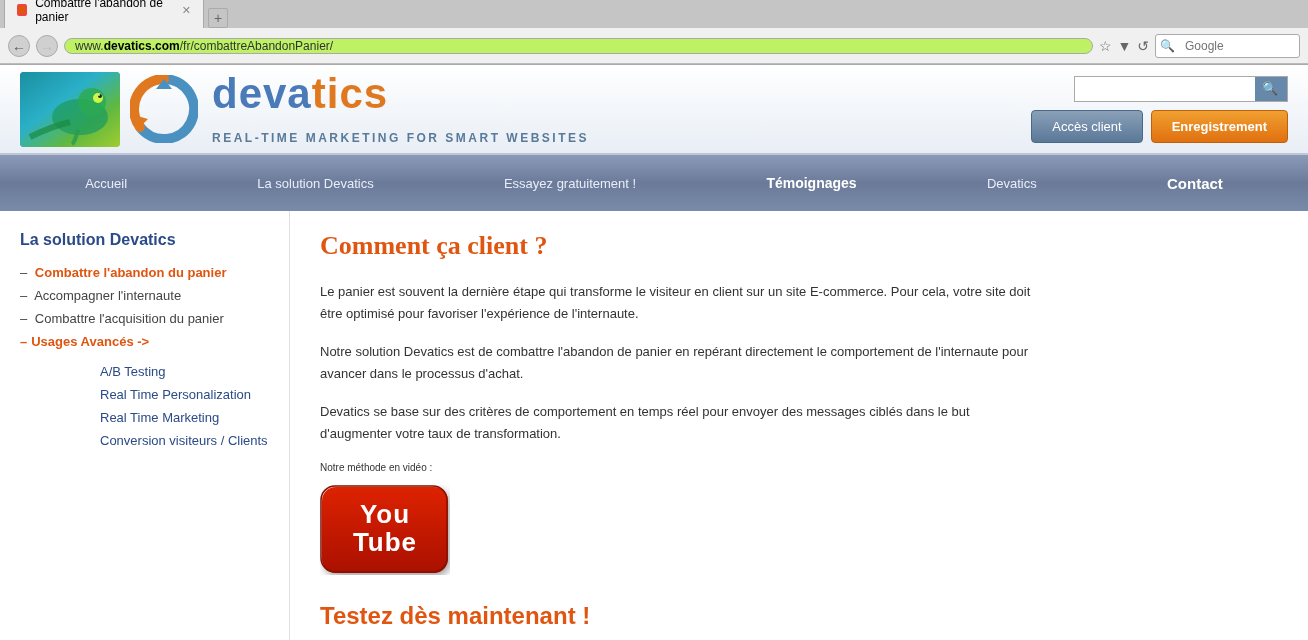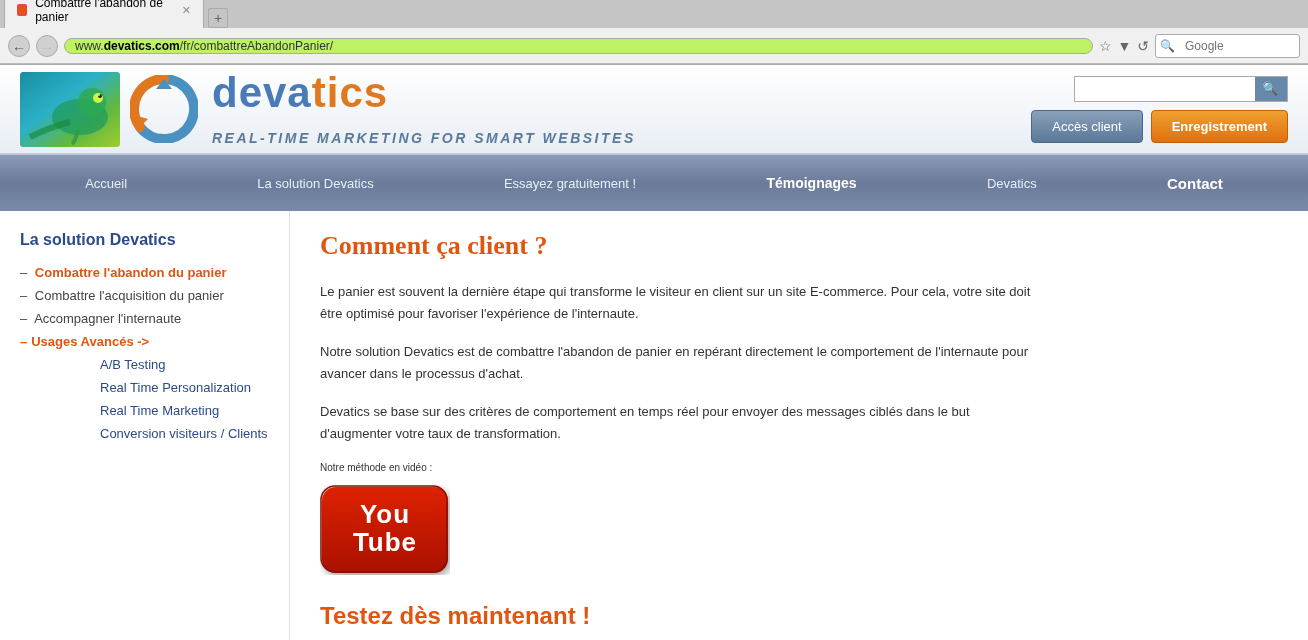--- a/index.html
+++ b/index.html
@@ -50,21 +50,21 @@
     
     .sidebar { width: 290px; min-width: 290px; padding: 20px 20px; border-right: 1px solid #e0e0e0; }
     .sidebar-title { color: #2a4a8a; font-size: 16px; font-weight: bold; margin-bottom: 16px; }
     .sidebar-menu { list-style: none; }
     .sidebar-menu li { margin-bottom: 8px; font-size: 13px; color: #444; }
     .sidebar-menu li.active a { color: #e05510; text-decoration: none; font-weight: bold; }
     .sidebar-menu li a { color: #444; text-decoration: none; }
     .sidebar-menu li.orange a { color: #e05510; }
     .sidebar-menu li span.dash { color: #444; margin-right: 4px; }
     .sidebar-menu li.usages { color: #e05510; font-weight: bold; display: flex; align-items: flex-start; gap: 4px; margin-top: 4px; }
-    .sub-menu { list-style: none; margin-left: 80px; margin-top: 8px; }
+    .sub-menu { list-style: none; margin-left: 80px; margin-top: 15px; }
     .sub-menu li { margin-bottom: 8px; font-size: 13px; }
     .sub-menu li a { color: #2a4a88; text-decoration: none; }
 
     
     .main-content { flex: 1; padding: 20px 30px; }
     .page-title { font-size: 26px; color: #e05510; font-family: Georgia, serif; margin-bottom: 20px; }
     .content-text { font-size: 13px; color: #333; line-height: 1.7; margin-bottom: 16px; max-width: 720px; }
     .video-section { margin-top: 16px; }
     .video-label { font-size: 10px; color: #333; margin-bottom: 12px; }
     .cta-text { font-size: 22px; color: #e05510; font-weight: bold; margin-top: 24px; text-align: center; }
@@ -146,21 +146,21 @@
 
           <polygon points="34,4 26,14 42,14" fill="#4a90c0"></polygon>
           <polygon points="10,52 4,40 18,44" fill="#e07820"></polygon>
         </svg>
       </div>
 
       <div class="logo-text-area">
         <div style="font-size:42px; font-weight:bold; line-height:1; letter-spacing:1px;">
           <span style="color:#4a7ab8;">deva</span><span style="color:#e07820;">tics</span>
         </div>
-        <div style="font-size:14px; color:#5a7a9a; letter-spacing:2.5px; font-weight:bold; margin-top:16px;font-style:italic;">REAL-TIME MARKETING FOR SMART WEBSITES</div>
+        <div style="font-size:12px; color:#5a7a9a; letter-spacing:2.5px; font-weight:bold; margin-top:16px;">REAL-TIME MARKETING FOR SMART WEBSITES</div>
       </div>
     </div>
   </div>
 
   <div class="header-right">
     <div class="search-box">
       <input type="text" style="border: none; outline: none; padding: 0px 8px; width: 180px; font-size: 12px;">
       <button class="search-btn">🔍</button>
     </div>
     <div class="header-buttons">
@@ -183,25 +183,25 @@
 
   <div class="sidebar">
     <h2 class="sidebar-title">La solution Devatics</h2>
     <ul class="sidebar-menu">
       <li class="active orange">
         <span class="dash">–</span>
         <a href="#">Combattre l'abandon du panier</a>
       </li>
       <li>
         <span class="dash">–</span>
+        <a href="#">Accompagner l'internaute</a>
+      </li>
+      <li>
+        <span class="dash">–</span>
         <a href="#">Combattre l'acquisition du panier</a>
-      </li>
-      <li>
-        <span class="dash">–</span>
-        <a href="#">Accompagner l'internaute</a>
       </li>
       <li class="usages">
         <span style="color:#e05510; font-size:13px;">–</span>
         <a href="#" style="color:#e05510; text-decoration:none; font-weight:bold;">Usages Avancés -&gt;</a>
       </li>
     </ul>
     <ul class="sub-menu">
       <li>
         <a href="#">A/B Testing</a>
       </li>

